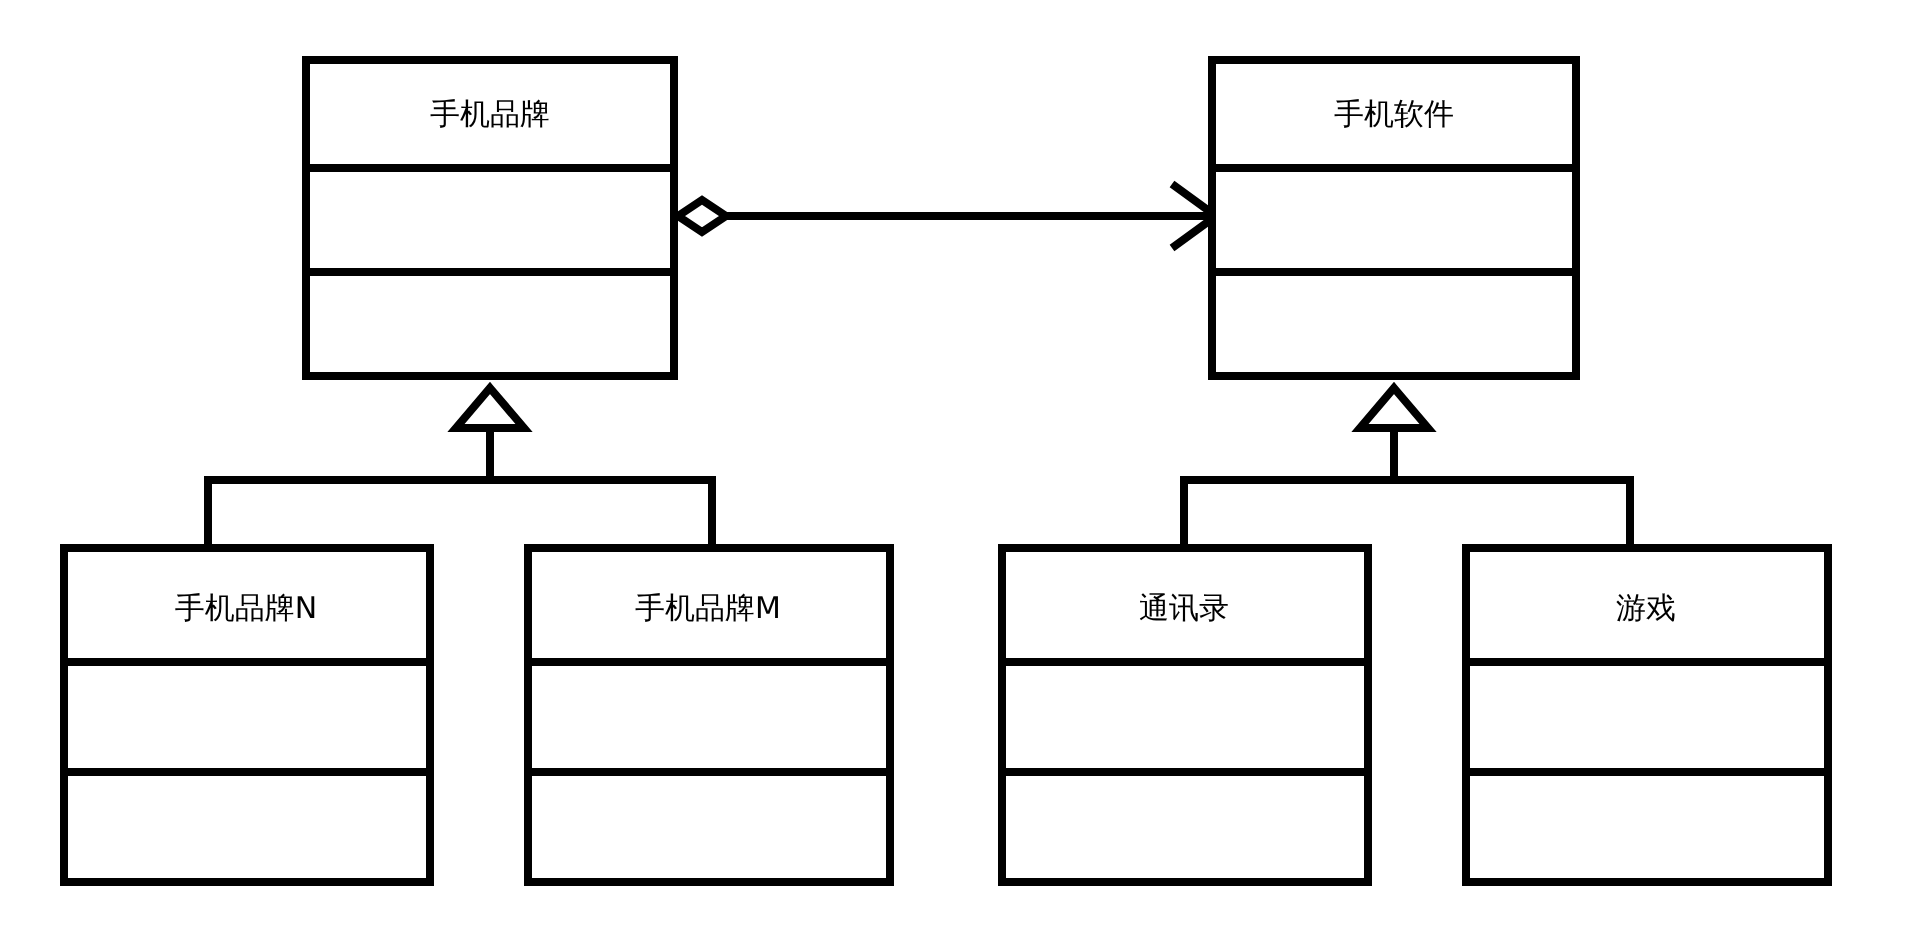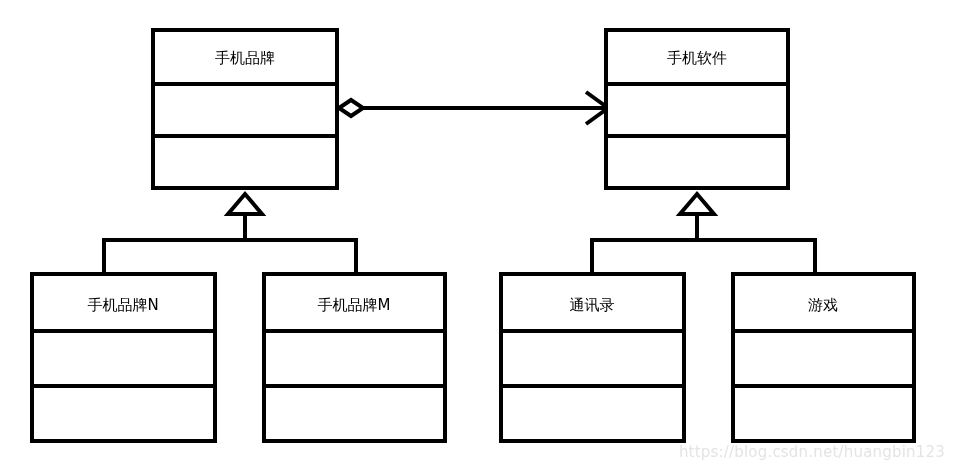--- a/index.html
+++ b/index.html
@@ -144,15 +144,14 @@
 
     <g>
       <rect class="cls-box-rect" x="733" y="274" width="181" height="167"></rect>
       <line class="cls-divider" x1="733" y1="331" x2="914" y2="331"></line>
       <line class="cls-divider" x1="733" y1="386" x2="914" y2="386"></line>
       <text class="cls-name" x="823" y="305">游戏</text>
     </g>
 
   </svg>
 
-  <div class="watermark-text">https://blog.csdn.net/huangbin123</div>
 
 </div>
 
 </body></html>

